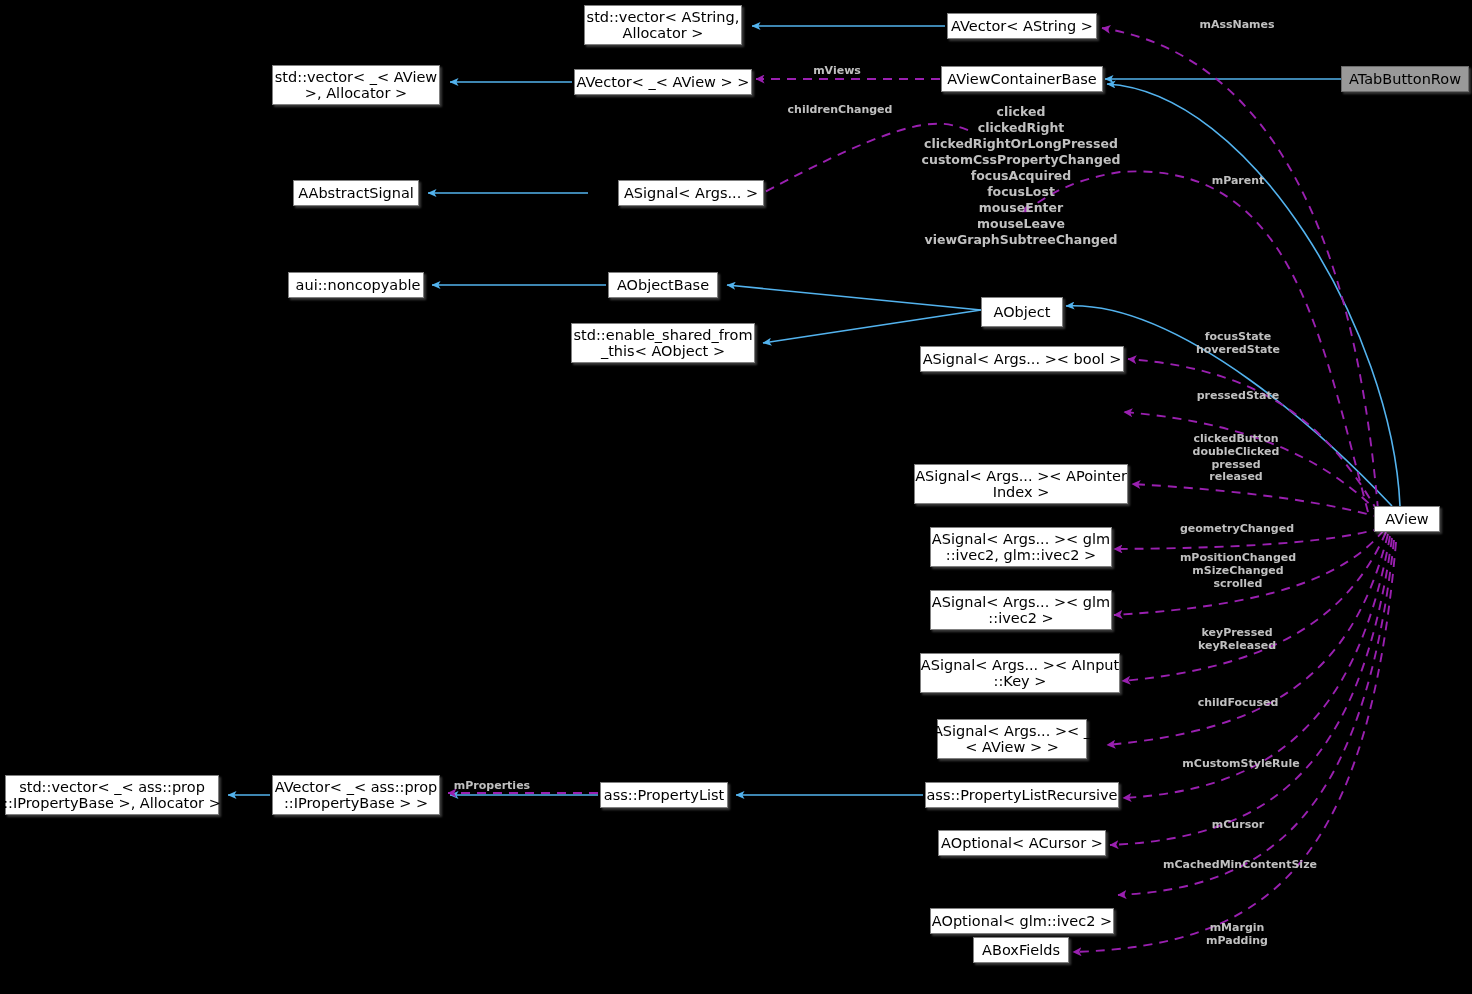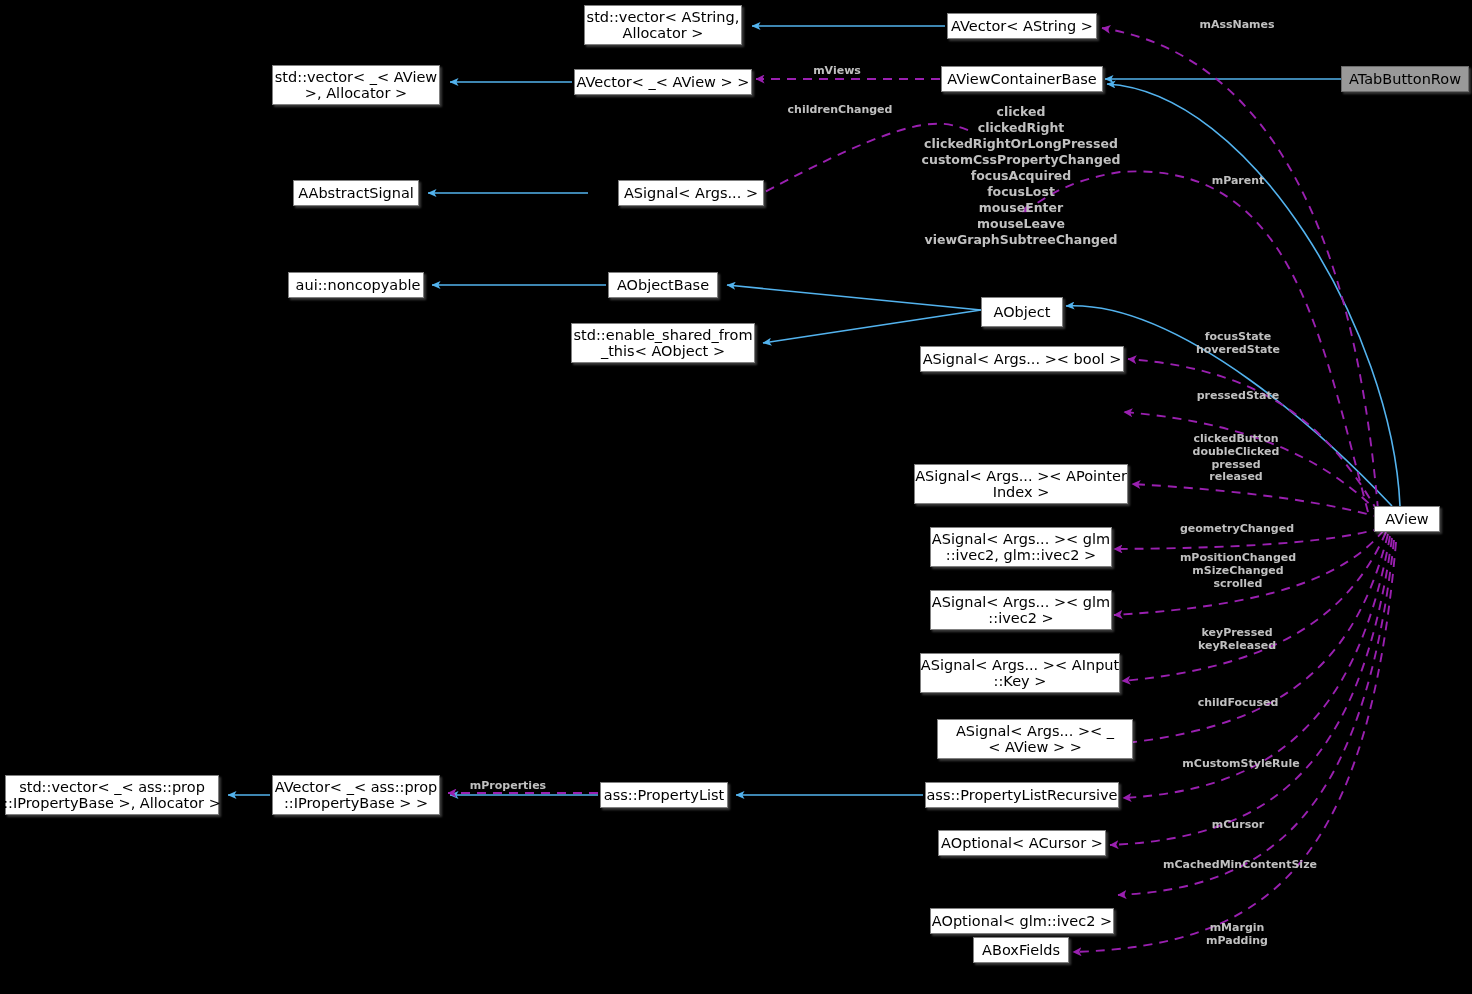--- a/index.html
+++ b/index.html
@@ -108,21 +108,21 @@
 
   <div class="node" style="left:930px;top:527px;width:182px;height:40px;">ASignal&lt; Args... &gt;&lt; glm
 ::ivec2, glm::ivec2 &gt;</div>
 
   <div class="node" style="left:930px;top:590px;width:182px;height:40px;">ASignal&lt; Args... &gt;&lt; glm
 ::ivec2 &gt;</div>
 
   <div class="node" style="left:920px;top:653px;width:200px;height:40px;">ASignal&lt; Args... &gt;&lt; AInput
 ::Key &gt;</div>
 
-  <div class="node" style="left:937px;top:719px;width:196px;height:40px;">ASignal&lt; Args... &gt;&lt; _
+  <div class="node" style="left:937px;top:719px;width:150px;height:40px;">ASignal&lt; Args... &gt;&lt; _
 &lt; AView &gt; &gt;</div>
 
   <div class="node" style="left:5px;top:775px;width:214px;height:40px;">std::vector&lt; _&lt; ass::prop
 ::IPropertyBase &gt;, Allocator &gt;</div>
 
   <div class="node" style="left:272px;top:775px;width:168px;height:40px;">AVector&lt; _&lt; ass::prop
 ::IPropertyBase &gt; &gt;</div>
 
   <div class="node" style="left:600px;top:782px;width:128px;height:26px;">ass::PropertyList</div>
 
@@ -160,21 +160,21 @@
 mSizeChanged
 scrolled</div>
 
   <div class="elabel" style="left:1237px;top:627px;">keyPressed
 keyReleased</div>
 
   <div class="elabel" style="left:1238px;top:697px;">childFocused</div>
 
   <div class="elabel" style="left:1241px;top:758px;">mCustomStyleRule</div>
 
-  <div class="elabel" style="left:508px;top:780px;">mProperties</div>
+  <div class="elabel" style="left:492px;top:780px;">mProperties</div>
 
   <div class="elabel" style="left:1238px;top:819px;">mCursor</div>
 
   <div class="elabel" style="left:1240px;top:859px;">mCachedMinContentSize</div>
 
   <div class="elabel" style="left:1237px;top:922px;">mMargin
 mPadding</div>
 
   <div class="siglist" style="left:1021px;top:104px;">clicked
 clickedRight

